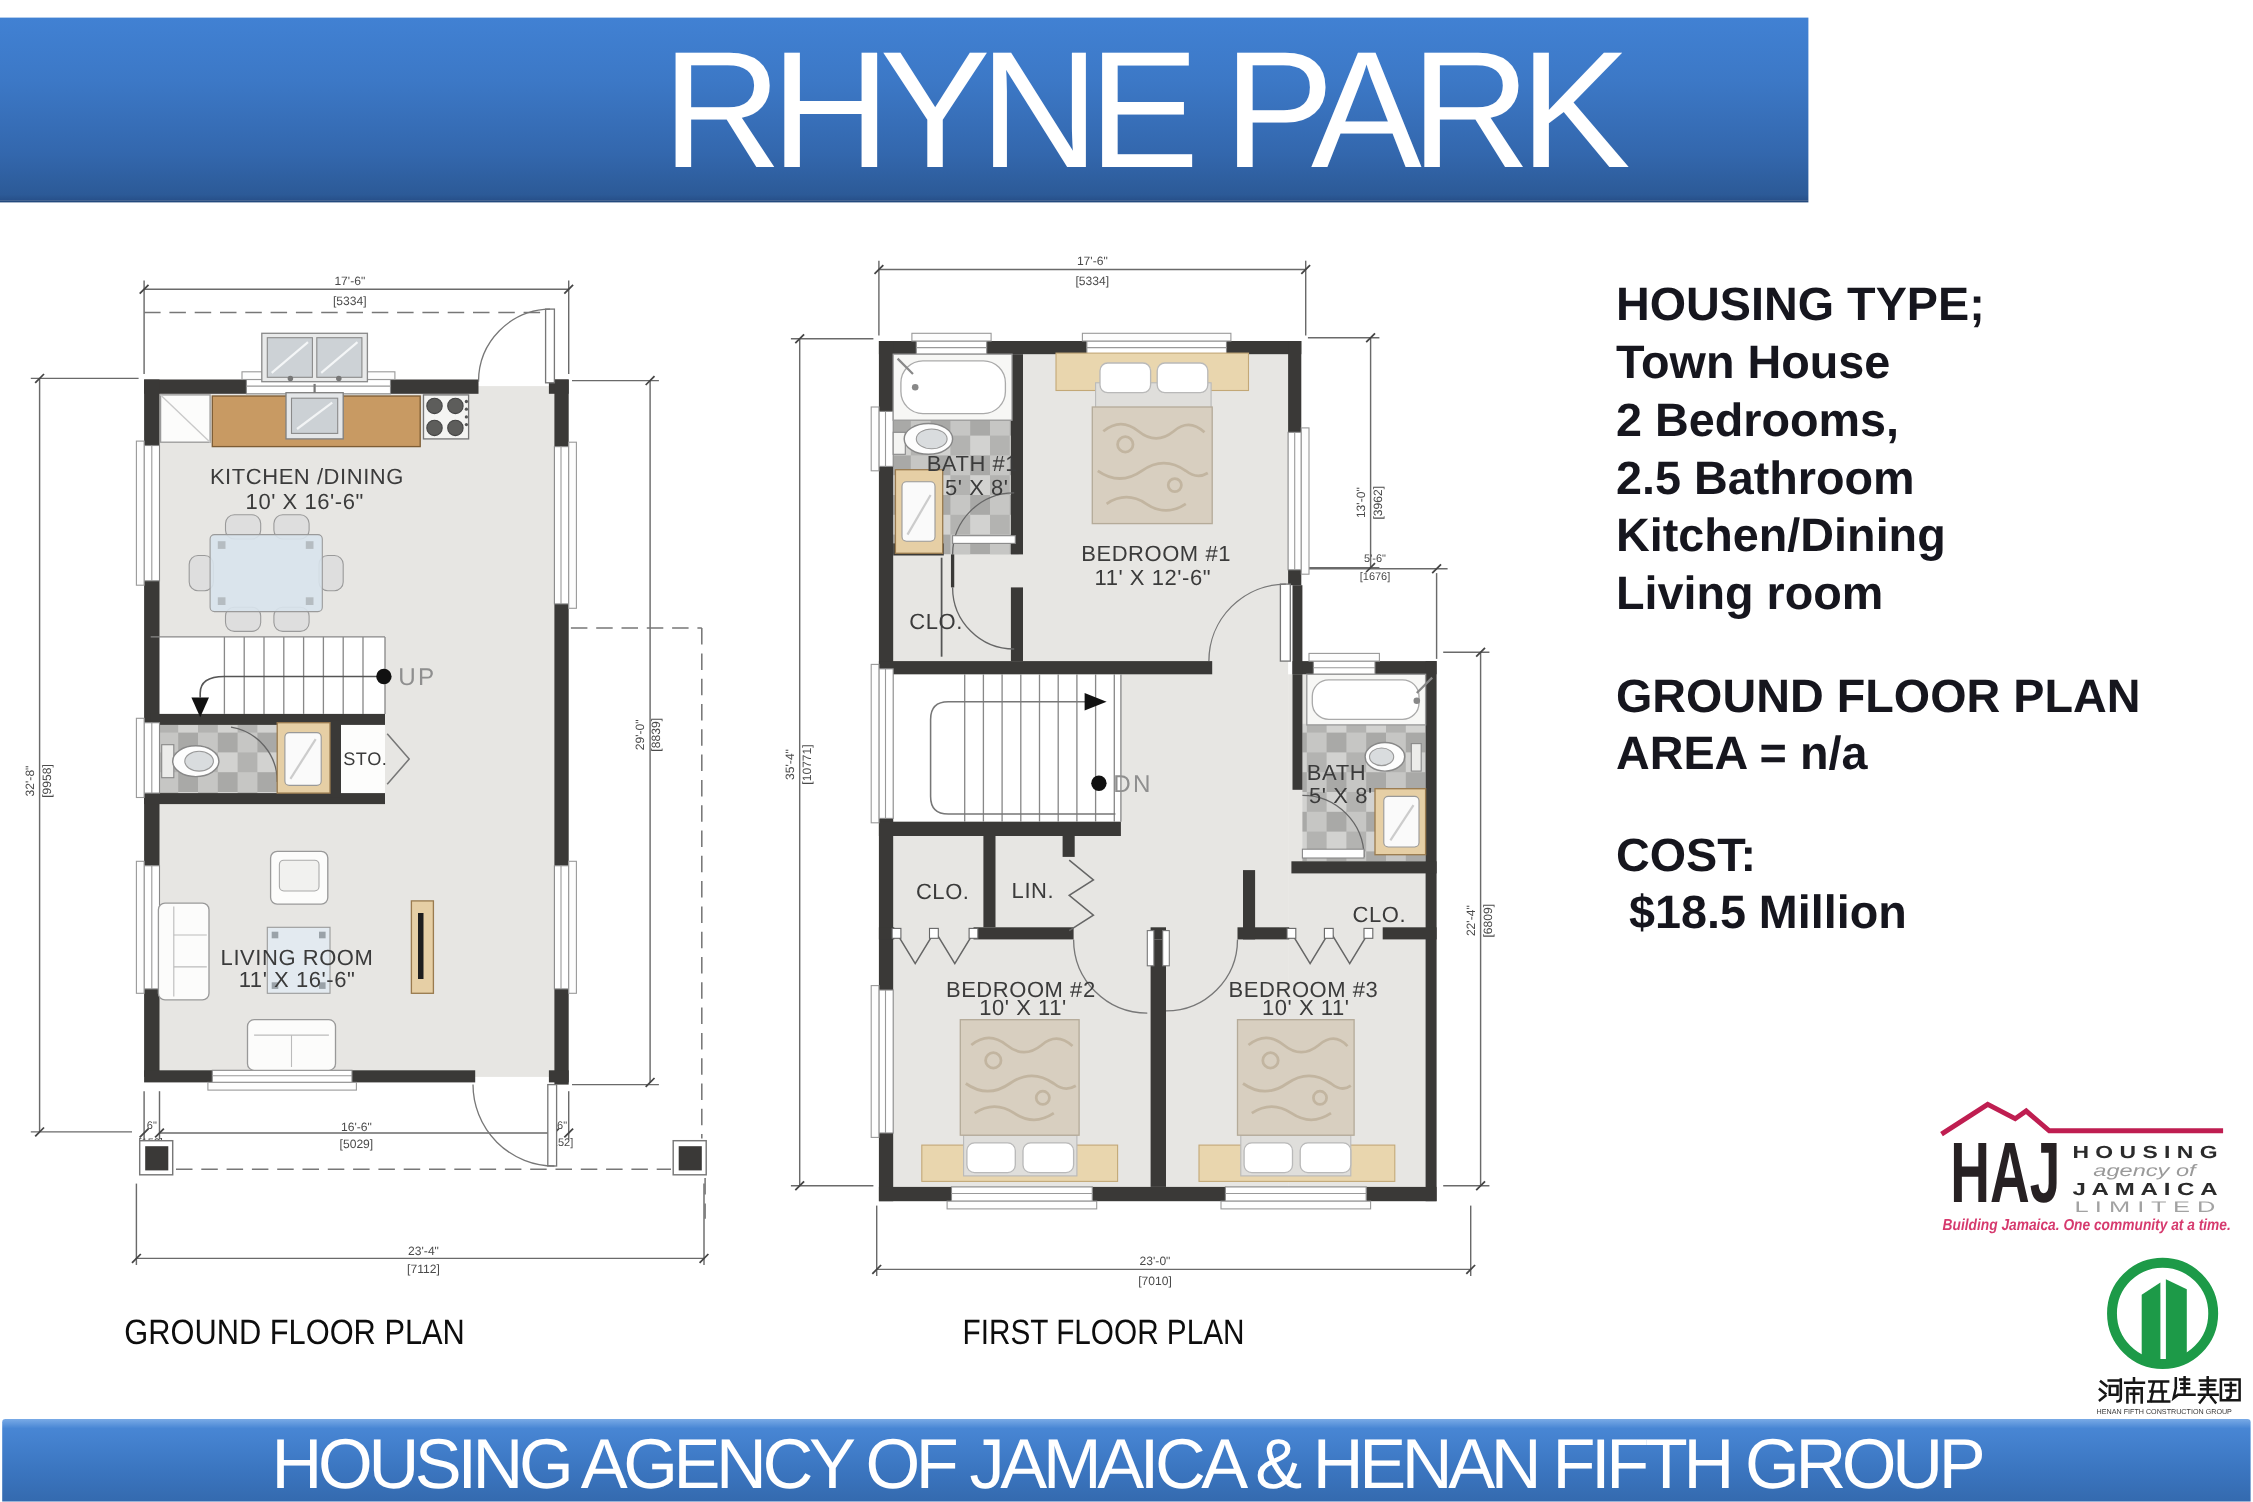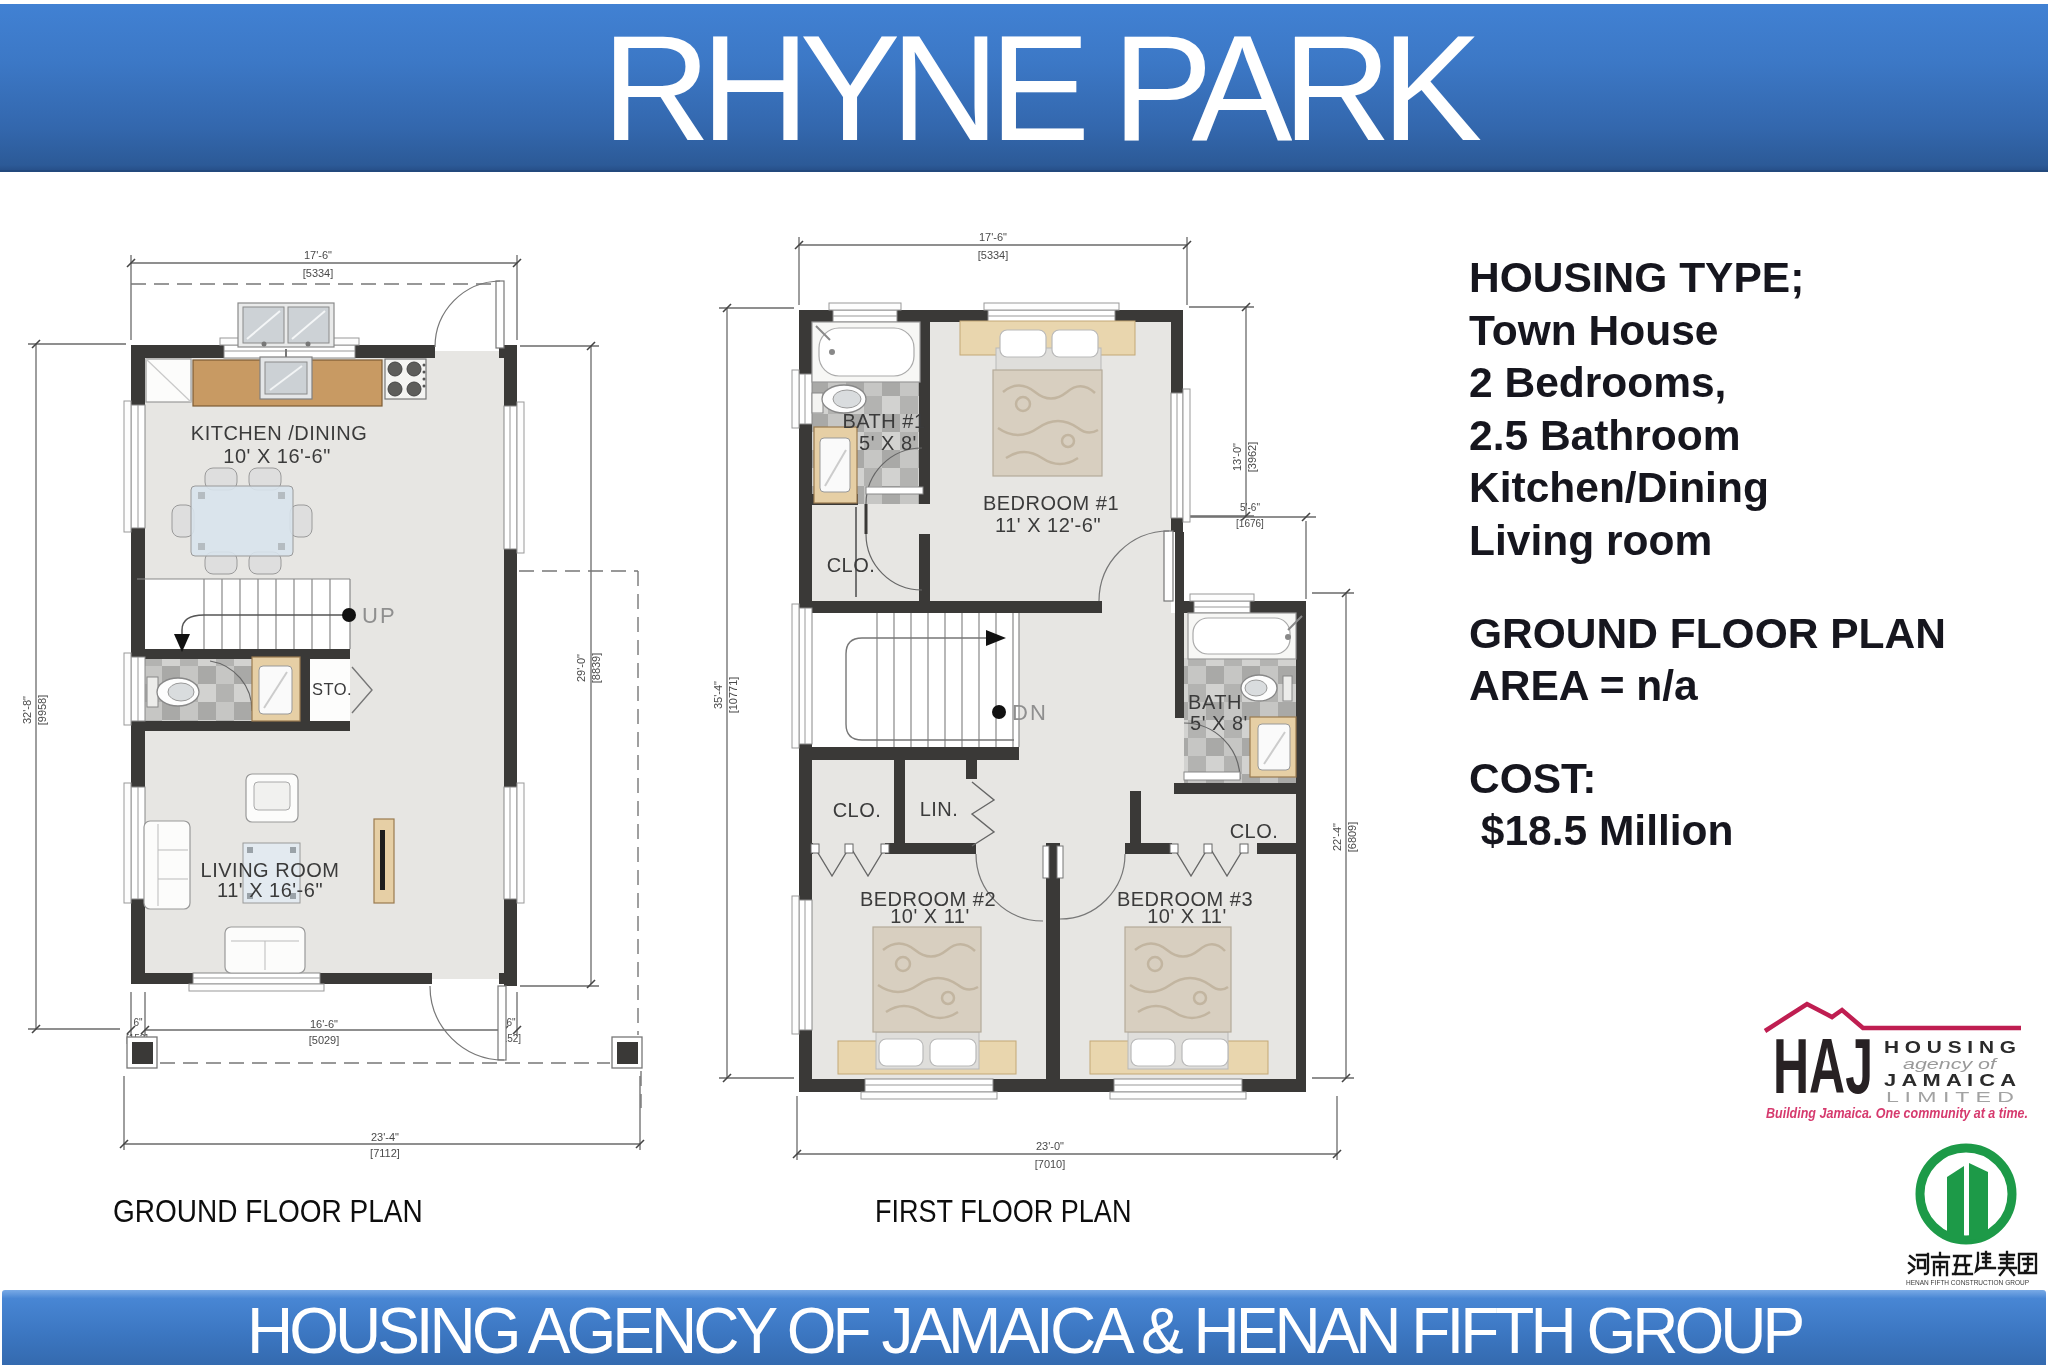--- a/index.html
+++ b/index.html
@@ -1,18 +1,18 @@
 <!DOCTYPE html>
 <html><head>
 <meta charset="utf-8">
 <style>
   html,body{margin:0;padding:0;}
   body{width:2048px;height:1365px;position:relative;background:#ffffff;overflow:hidden;
        font-family:"Liberation Sans", sans-serif;}
-  #header{position:absolute;left:0;top:4px;width:2048px;height:166px;
+  #header{position:absolute;left:0;top:16px;width:1644px;height:166px;
     background:linear-gradient(180deg,#4181d3 0%,#3c78c6 35%,#3367ad 75%,#2c5a97 97%,#27508a 100%);
     border-bottom:2px solid #23497d;}
   #header .t{position:absolute;left:0;top:-2px;width:2048px;text-align:center;
     color:#ffffff;font-size:151px;font-weight:400;letter-spacing:-10px;line-height:172px;
     padding-left:26px;box-sizing:border-box;}
   #footer{position:absolute;left:2px;top:1290px;width:2044px;height:95px;
     background:linear-gradient(180deg,#79aae6 0%,#4886d4 9%,#3c77c2 45%,#2f62a3 100%);
     border-radius:3px 3px 0 0;}
   #footer .t{position:absolute;left:0;top:0;width:2044px;text-align:center;
     color:#ffffff;font-size:64px;font-weight:400;letter-spacing:-4px;line-height:83px;}

